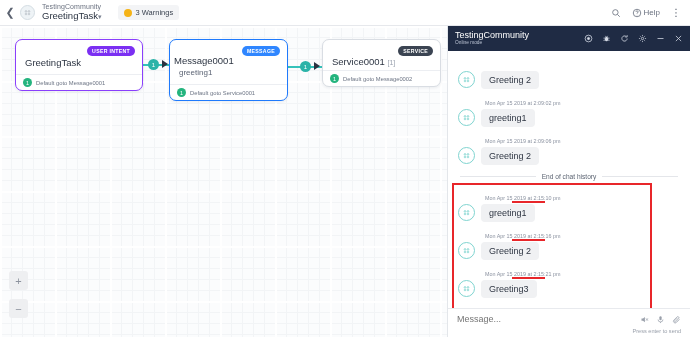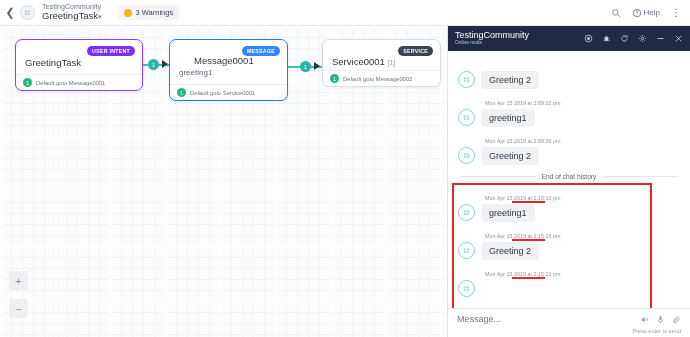--- a/index.html
+++ b/index.html
@@ -76,21 +76,21 @@
   
   #node-greetingtask {
     left: 15px; top: 13px; width: 128px; height: 52px;
     border: 1.4px solid #8a3ffc; box-shadow: 0 1px 3px rgba(20,30,60,.07);
   }
   #node-greetingtask .ntitle { position: absolute; left: 9px; top: 17px; }
   #node-message0001 {
     left: 169px; top: 13px; width: 119px; height: 62px;
     border: 1.4px solid #1f7afc; box-shadow: 0 1px 3px rgba(20,30,60,.07);
   }
-  #node-message0001 .ntitle { position: absolute; left: 24px; top: 15px; }
+  #node-message0001 .ntitle { position: absolute; left: 4px; top: 15px; }
   #node-message0001 .nsub { position: absolute; left: 9px; top: 27px; }
   #node-service0001 {
     left: 322px; top: 13px; width: 119px; height: 48px;
     border: 1px solid #d9dde3; box-shadow: 0 1px 3px rgba(20,30,60,.07);
   }
   #node-service0001 .ntitle { position: absolute; left: 9px; top: 16px; }
 
   .edge { position: absolute; height: 1.6px; background: #35c2ba; }
   .edot {
     position: absolute; width: 11px; height: 11px; border-radius: 50%;
@@ -398,20 +398,21 @@
       </div>
       <div class="msgrow">
         <div class="av">
           <svg width="9" height="9" viewBox="0 0 24 24" fill="none" stroke="#7fd4d0" stroke-width="2.2">
               <circle cx="8" cy="9" r="2.2"></circle>
               <circle cx="16" cy="9" r="2.2"></circle>
               <circle cx="8" cy="16" r="2.2"></circle>
               <circle cx="16" cy="16" r="2.2"></circle>
             </svg>
         </div>
+        <div class="bubble">Greeting3</div>
       </div>
 
       <div class="redbox"></div>
     </div>
 
     <div class="chat-foot">
       <div class="inputrow">
         <input class="msginput" type="text" placeholder="Message..." style="">
         <div class="foot-icons">
           <span>

